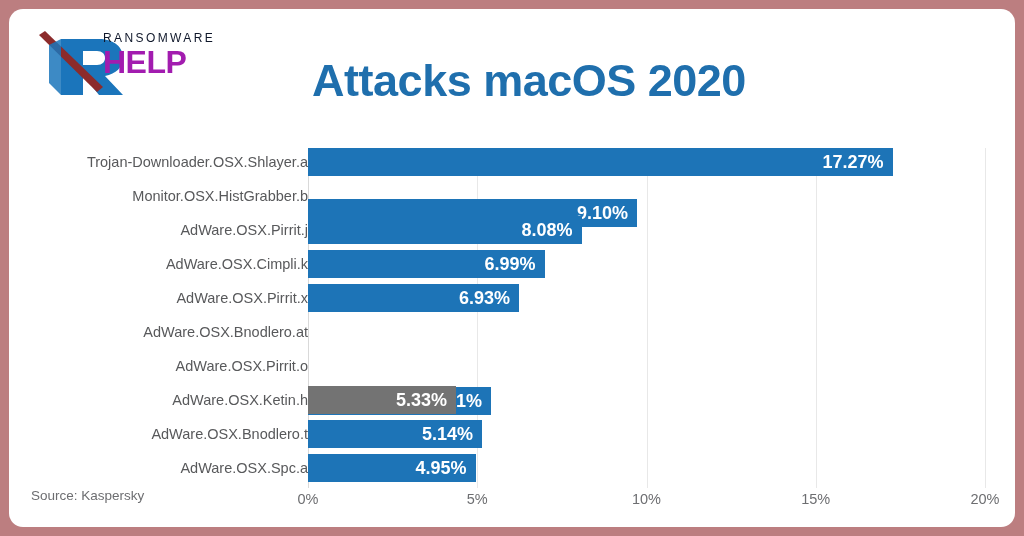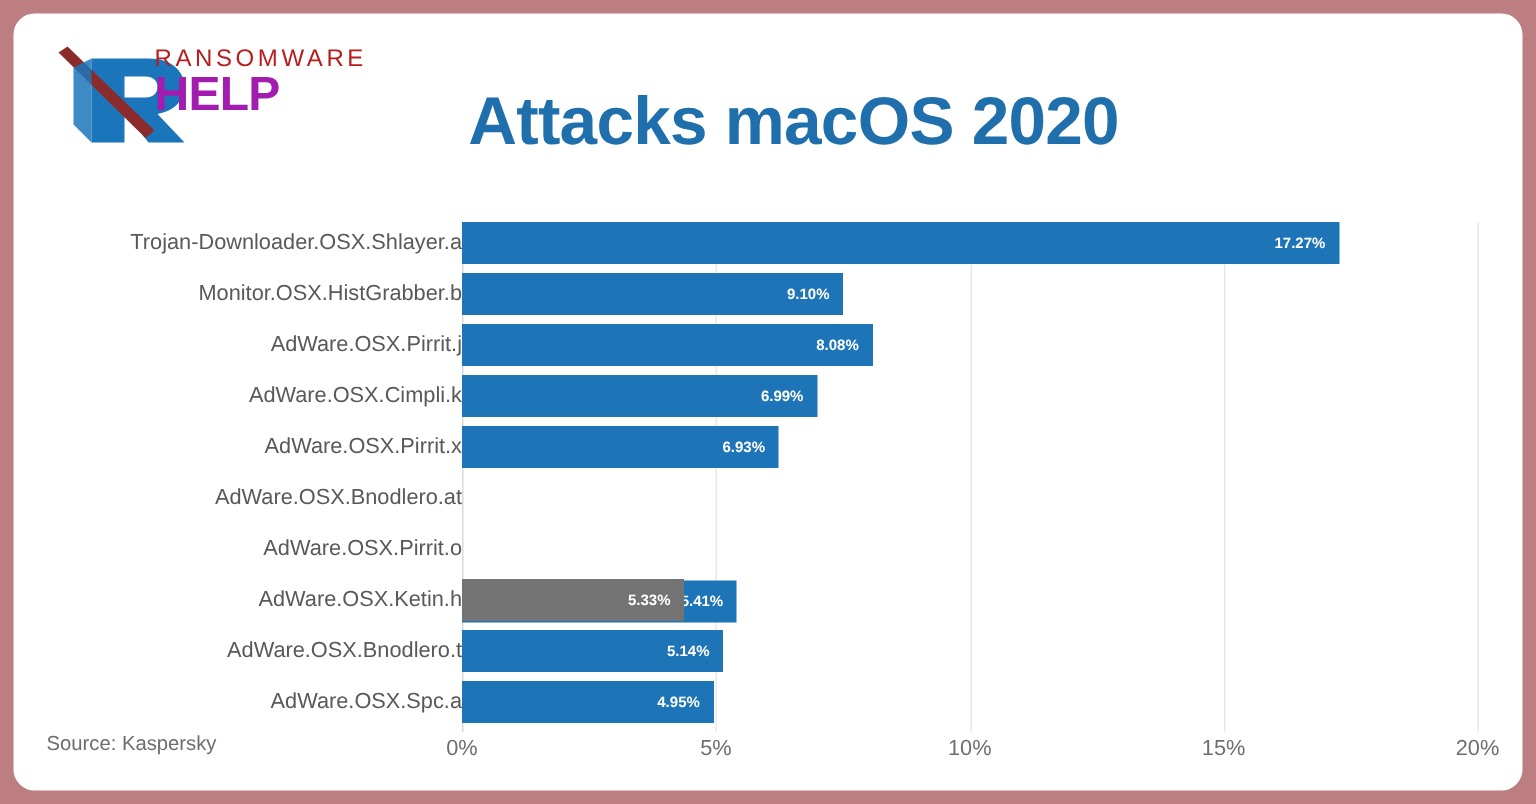--- a/index.html
+++ b/index.html
@@ -95,21 +95,21 @@
     left: 299px;
     top: 0;
     height: 28px;
     background: #1d74b7;
     display: flex;
     align-items: center;
     justify-content: flex-end;
   }
 
   .val {
-    font-size: 10px;
+    font-size: 18px;
     font-weight: bold;
     color: #ffffff;
     padding-right: 9px;
     white-space: nowrap;
   }
 
   
   #grid {
     position: absolute;
     left: 0;
@@ -163,21 +163,21 @@
     <div id="logo">
       <svg width="190" height="80" viewBox="0 0 190 80">
 
         <path d="M30 14 L68 14 C84 14 92 23 92 33 C92 42 85 49 74 51 L92 70 L68 70 L52 50 L52 70 L30 70 Z" fill="#1b75bb"></path>
         <path d="M52 26 L66 26 C71 26 74 29 74 33 C74 37 71 40 66 40 L52 40 Z" fill="#ffffff"></path>
 
         <path d="M8 10 L14 6 L72 62 L66 67 Z" fill="#8c2b2b"></path>
 
         <path d="M30 14 L30 70 L18 58 L18 20 Z" fill="#1b75bb" opacity="0.85"></path>
       </svg>
-      <div style="position:absolute;left:72px;top:6px;font-size:16px;letter-spacing:2.4px;color:#b91c1c;font-weight:500;">RANSOMWARE</div>
+      <div style="position:absolute;left:72px;top:6px;font-size:12px;letter-spacing:2.4px;color:#0f172a;font-weight:500;">RANSOMWARE</div>
       <div style="position:absolute;left:72px;top:19px;font-size:32px;font-weight:bold;letter-spacing:-0.5px;color:#a21caf;">HELP</div>
     </div>
 
     <div id="title">Attacks macOS 2020</div>
 
     <div id="chart">
       <div id="grid">
           <div class="gline zero" style="left: 299px;"></div>
           <div class="gline" style="left: 468.25px;"></div>
           <div class="gline" style="left: 637.5px;"></div>
@@ -186,21 +186,21 @@
         </div>
       <div class="rows" id="rows">
           <div class="row">
             <div class="cat">Trojan-Downloader.OSX.Shlayer.a</div>
             <div class="bar" style="width: 584.589px; background: rgb(29, 116, 183);">
               <span class="val">17.27%</span>
             </div>
           </div>
           <div class="row">
             <div class="cat">Monitor.OSX.HistGrabber.b</div>
-            <div class="bar" style="width: 254px; background: rgb(29, 116, 183);">
+            <div class="bar" style="width: 329px; background: rgb(29, 116, 183); margin-top: 17px;">
               <span class="val">9.10%</span>
             </div>
           </div>
           <div class="row">
             <div class="cat">AdWare.OSX.Pirrit.j</div>
             <div class="bar" style="width: 273.508px; background: rgb(29, 116, 183);">
               <span class="val">8.08%</span>
             </div>
           </div>
           <div class="row">

